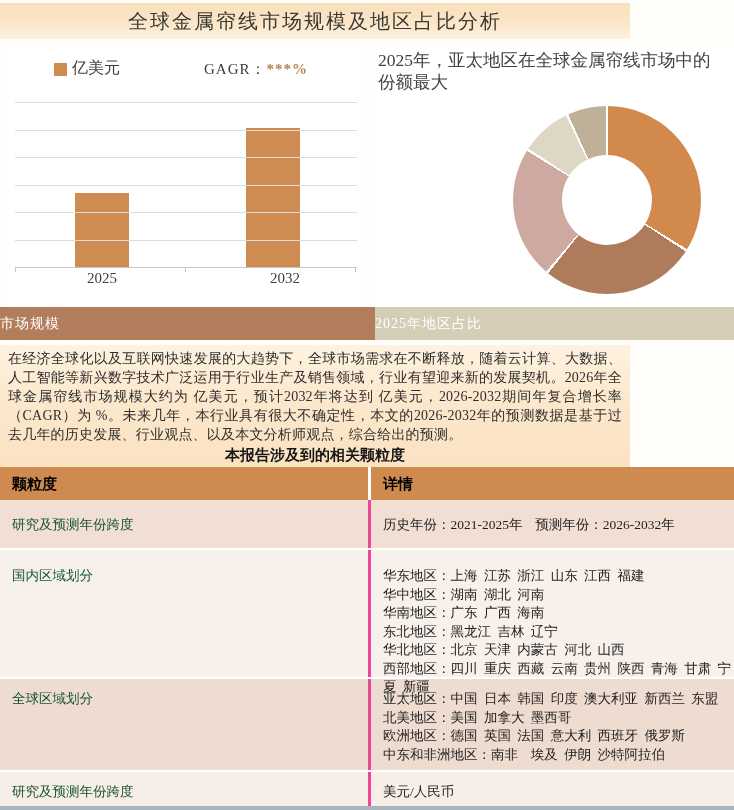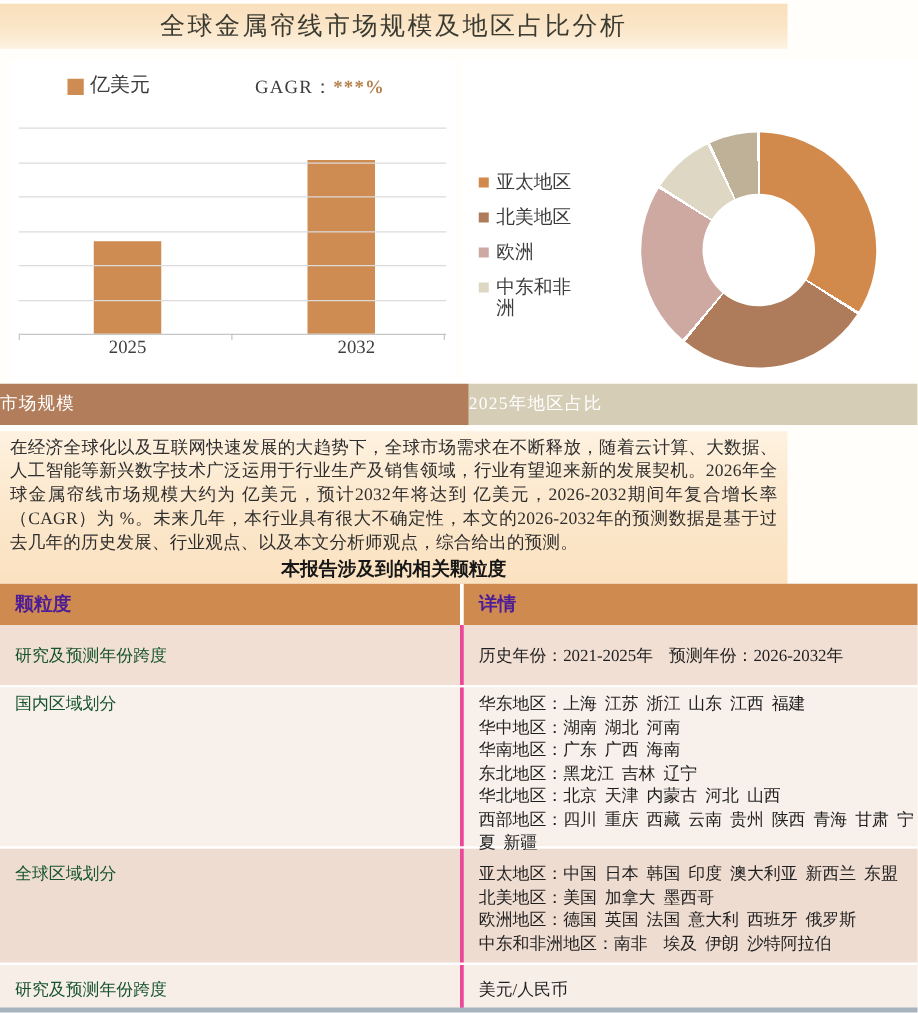--- a/index.html
+++ b/index.html
@@ -41,31 +41,31 @@
 
   
   .para-band{top:345px;left:0;right:0;height:122px;
     background:linear-gradient(180deg,#FEF2E0 0%,#FCE8CD 45%,#FBE2C1 100%);}
   .para-text{padding:4px 8px 0 8px;font-size:14px;line-height:19px;color:#2E2E2E;letter-spacing:0.2px;text-align:justify;}
   .granularity-title{margin-top:2px;text-align:center;font-weight:bold;font-size:15px;color:#171717;
     font-family:"Liberation Sans","DejaVu Sans",sans-serif;}
 
   
   .table{top:467px;left:0;width:734px;}
-  .t-header{display:flex;height:33px;color:#4c1d95;font-weight:bold;font-size:15px;
+  .t-header{display:flex;height:33px;color:#000000;font-weight:bold;font-size:15px;
     font-family:"Liberation Sans","DejaVu Sans",sans-serif;}
   .t-header .hc1{width:371px;line-height:33px;padding-left:12px;box-sizing:border-box;border-right:3px solid #FFFFFF;}
   .t-header .hc2{flex:1;line-height:33px;padding-left:12px;}
   .t-row{display:flex;border-bottom:2px solid #FFFFFF;box-sizing:border-box;}
   .c1{width:371px;box-sizing:border-box;border-right:3px solid #ec4899;padding-left:12px;
     font-size:13.5px;color:#14532d;}
   .c2{flex:1;box-sizing:border-box;padding:0 0 0 12px;font-size:13.5px;line-height:18.5px;color:#1E1E1E;
     white-space:pre-wrap;word-spacing:3px;}
   .r1{height:50px;} .r1 .c1,.r1 .c2{padding-top:16px;}
-  .r2{height:129px;} .r2 .c1,.r2 .c2{padding-top:4px;}
+  .r2{height:129px;} .r2 .c1,.r2 .c2{padding-top:17px;}
   .r3{height:93px;} .r3 .c1,.r3 .c2{padding-top:11px;}
   .r4{height:36px;border-bottom:none;} .r4 .c1,.r4 .c2{padding-top:11px;}
 
   .bottom-strip{top:806px;left:0;width:734px;height:4px;}
 </style>
 </head>
 <body>
 
 <div class="screen">
 
@@ -88,38 +88,21 @@
         <div class="abs gridline" style="top: 81.5px;"></div>
         <div class="abs gridline" style="top: 109px;"></div>
         <div class="abs gridline" style="top: 136.5px;"></div>
         <div class="abs gridline" style="top: 164px;"></div>
         <div class="abs gridline" style="top: 191.5px;"></div>
         <div class="abs gridline baseline" style="top: 219px;"></div>
       </div>
   </div>
 
   <div class="abs chart-right">
-    <div class="abs donut-legend">
-      <div class="dl-item">
-        <span class="dl-swatch" style="background: rgb(210, 137, 76);"></span>
-        <span class="dl-label">亚太地区</span>
-      </div>
-      <div class="dl-item">
-        <span class="dl-swatch" style="background: rgb(174, 124, 91);"></span>
-        <span class="dl-label">北美地区</span>
-      </div>
-      <div class="dl-item">
-        <span class="dl-swatch" style="background: rgb(205, 169, 161);"></span>
-        <span class="dl-label">欧洲</span>
-      </div>
-      <div class="dl-item">
-        <span class="dl-swatch" style="background: rgb(222, 215, 196);"></span>
-        <span class="dl-label">中东和非洲</span>
-      </div>
-    </div>
+    <div class="abs donut-title">2025年，亚太地区在全球金属帘线市场中的份额最大</div>
     <div class="abs donut" id="donut" style="background: conic-gradient(rgb(255, 255, 255) 0deg, rgb(255, 255, 255) 0.8deg, rgb(210, 137, 76) 0.8deg, rgb(210, 137, 76) 121.6deg, rgb(255, 255, 255) 121.6deg, rgb(255, 255, 255) 122.4deg, rgb(255, 255, 255) 122.4deg, rgb(255, 255, 255) 123.2deg, rgb(174, 124, 91) 123.2deg, rgb(174, 124, 91) 218.8deg, rgb(255, 255, 255) 218.8deg, rgb(255, 255, 255) 219.6deg, rgb(255, 255, 255) 219.6deg, rgb(255, 255, 255) 220.4deg, rgb(205, 169, 161) 220.4deg, rgb(205, 169, 161) 301.6deg, rgb(255, 255, 255) 301.6deg, rgb(255, 255, 255) 302.4deg, rgb(255, 255, 255) 302.4deg, rgb(255, 255, 255) 303.2deg, rgb(222, 215, 196) 303.2deg, rgb(222, 215, 196) 334deg, rgb(255, 255, 255) 334deg, rgb(255, 255, 255) 334.8deg, rgb(255, 255, 255) 334.8deg, rgb(255, 255, 255) 335.6deg, rgb(191, 177, 151) 335.6deg, rgb(191, 177, 151) 359.2deg, rgb(255, 255, 255) 359.2deg, rgb(255, 255, 255) 360deg);">
       <div class="abs donut-hole"></div>
     </div>
   </div>
 
   <div class="abs tabs">
     <div class="tab tab-a" id="tab-a" style="background: rgb(178, 125, 91);">市场规模</div>
     <div class="tab tab-b" id="tab-b" style="background: rgb(213, 205, 182);">2025年地区占比</div>
   </div>
 

